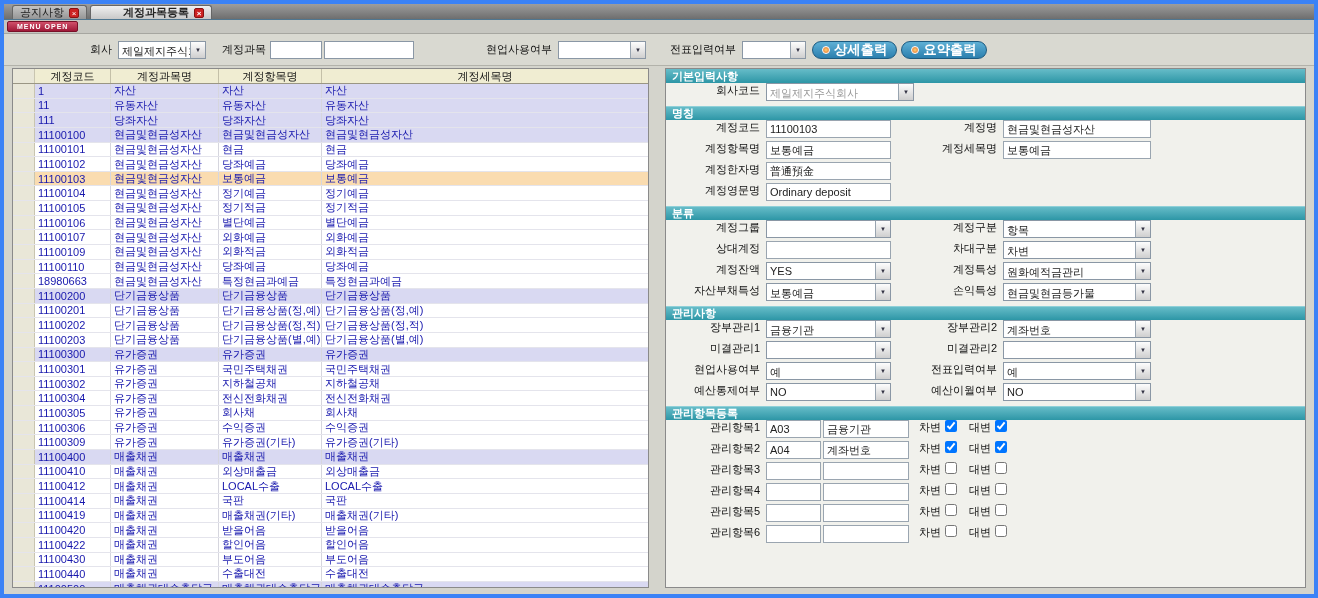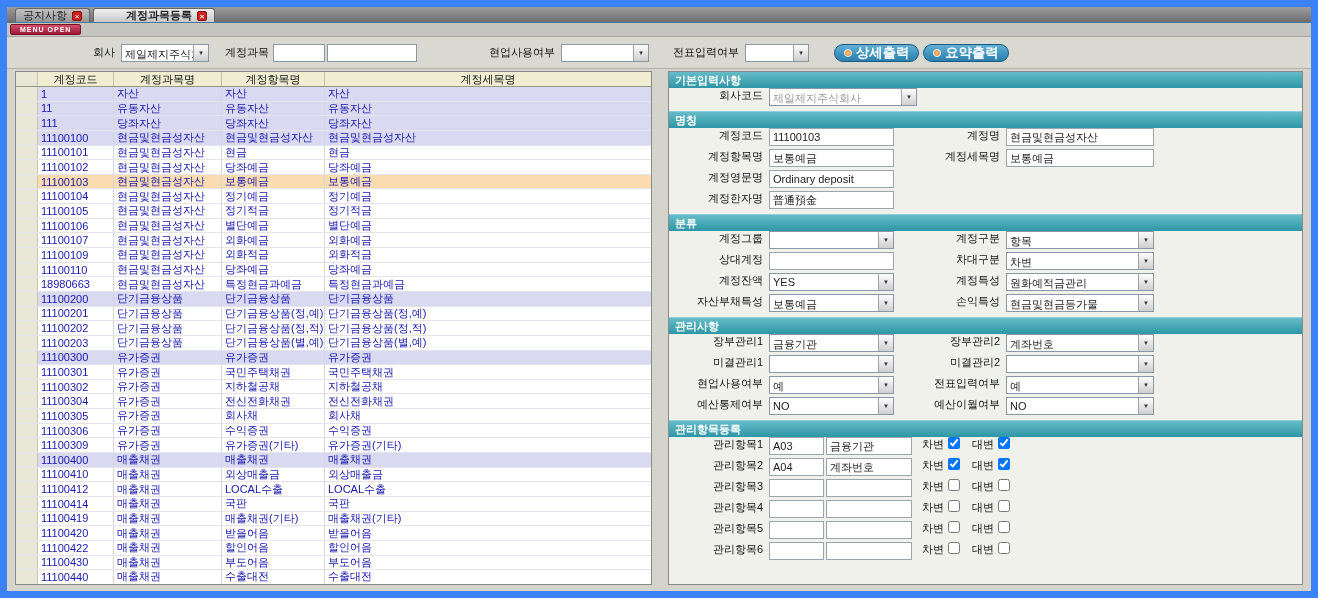--- a/index.html
+++ b/index.html
@@ -1,18 +1,18 @@
 <!DOCTYPE html>
 <html><head>
 <meta charset="utf-8">
 <style>
   * { margin:0; padding:0; box-sizing:border-box; }
   html,body { width:1318px; height:598px; overflow:hidden; }
   body { font-family:"Liberation Sans","DejaVu Sans",sans-serif; font-size:11px; background:#d4d4cc; }
-  .app { width:1318px; height:598px; display:flex; flex-direction:column; background:#d4d4cc; border:7px solid #3b82f6; }
+  .app { width:1318px; height:598px; display:flex; flex-direction:column; background:#d4d4cc; border:4px solid #3b82f6; }
 
   
   .tabbar { height:16px; flex:none; background:linear-gradient(#9d9d9d,#6e6e6e); display:flex; align-items:flex-end; padding-left:8px; gap:3px; border-bottom:1px solid #4f7690; }
   .tab { height:14px; display:flex; align-items:center; gap:5px; padding:0 7px; background:linear-gradient(#c3c3c3,#969696); border:1px solid #666; border-bottom:none; border-radius:3px 3px 0 0; color:#222; cursor:pointer; white-space:nowrap; }
   .tab.active { background:linear-gradient(#f0f0f0,#c8c8c8); font-weight:bold;padding-left:32px; }
   .tabclose { width:10px; height:10px; background:#cc2222; color:#fff; font-size:8px; line-height:10px; text-align:center; border-radius:2px; border:1px solid #881111; cursor:pointer; }
 
   
   .menustrip { height:14px; flex:none; background:#c6c6c0; display:flex; align-items:center; padding-left:3px; border-bottom:1px solid #a6a6a0; }
   .menu-open { background:linear-gradient(#d0506a,#a01838); color:#fff; font-size:7px; font-weight:bold; letter-spacing:1px; padding:1px 9px; border-radius:2px; border:1px solid #781028; cursor:pointer; }
@@ -41,36 +41,36 @@
   .trow.group { background:#d9d9f2; }
   .trow.selected { background:#fadcb0; }
   .tcell.ind { width:22px; flex:none; background:#e9e7d8; border-right:1px solid #c9c5b0; padding:0; }
   .tcell.c0 { width:76px; flex:none; }
   .tcell.c1 { width:108px; flex:none; }
   .tcell.c2 { width:103px; flex:none; }
   .tcell.c3 { flex:1; border-right:none; }
 
   
   .panel { flex:1; background:#f1f1ec; border:1px solid #8a8a8a; overflow:hidden; }
-  .sech { height:14px; background:linear-gradient(#66bcc8,#2d96a6); color:#fff; font-weight:bold; padding:8px 6px; display:flex; align-items:center; margin-top:2px; border-top:1px solid #8fd0d8; }
+  .sech { height:14px; background:linear-gradient(#66bcc8,#2d96a6); color:#fff; font-weight:bold; padding:2px 6px; display:flex; align-items:center; margin-top:2px; border-top:1px solid #8fd0d8; }
   .panel .sech:first-child { margin-top:0; border-top:none; }
   .frow { display:flex; align-items:flex-start; height:21px; }
   .flabel { width:100px; flex:none; text-align:right; padding-right:6px; color:#111; white-space:nowrap; }
   .flabel2 { width:112px; flex:none; text-align:right; padding-right:6px; color:#111; white-space:nowrap; }
   .finput { height:18px; border:1px solid #9aa5b0; background:#fff; padding:0 3px; font-size:11px; font-family:inherit; color:#222; }
   .w125 { width:125px; flex:none; }
   .w148 { width:148px; flex:none; }
   .w55 { width:55px; flex:none; margin-right:2px; }
   .w86 { width:86px; flex:none; }
   .cklabel { margin:0 2px 0 10px; color:#111; }
   input[type=checkbox] { width:12px; height:12px; margin:0 2px; cursor:pointer; }
 
   
   .ml86{margin-left:86px}.ml72{margin-left:72px}.ml24{margin-left:24px}.ml16{margin-left:16px}
-  .ml10{margin-left:25px}.ml6{margin-left:6px}.ml4{margin-left:4px}.ml2{margin-left:2px}
+  .ml10{margin-left:6px}.ml6{margin-left:6px}.ml4{margin-left:4px}.ml2{margin-left:2px}
   .wv88{width:88px}.wv64{width:64px}.wv52{width:52px}.wv90{width:90px}
 </style>
 </head>
 <body>
 
 <div class="app">
 
   <div class="tabbar">
     <div class="tab">
       <span>공지사항</span>
@@ -392,26 +392,26 @@
         <span class="flabel2">계정명</span>
         <input class="finput w148" value="현금및현금성자산" style="">
       </div>
       <div class="frow">
         <span class="flabel">계정항목명</span>
         <input class="finput w125" value="보통예금" style="">
         <span class="flabel2">계정세목명</span>
         <input class="finput w148" value="보통예금" style="">
       </div>
       <div class="frow">
+        <span class="flabel">계정한자명</span>
+        <input class="finput w125" value="普通預金" style="">
+      </div>
+      <div class="frow">
         <span class="flabel">계정영문명</span>
         <input class="finput w125" value="Ordinary deposit" style="">
-      </div>
-      <div class="frow">
-        <span class="flabel">계정한자명</span>
-        <input class="finput w125" value="普通預金" style="">
       </div>
 
       <div class="sech">분류</div>
       <div class="frow">
         <span class="flabel">계정그룹</span>
         <div class="fselect w125">
           <span class="val"></span>
           <span class="arr">▼</span>
         </div>
         <span class="flabel2">계정구분</span>

